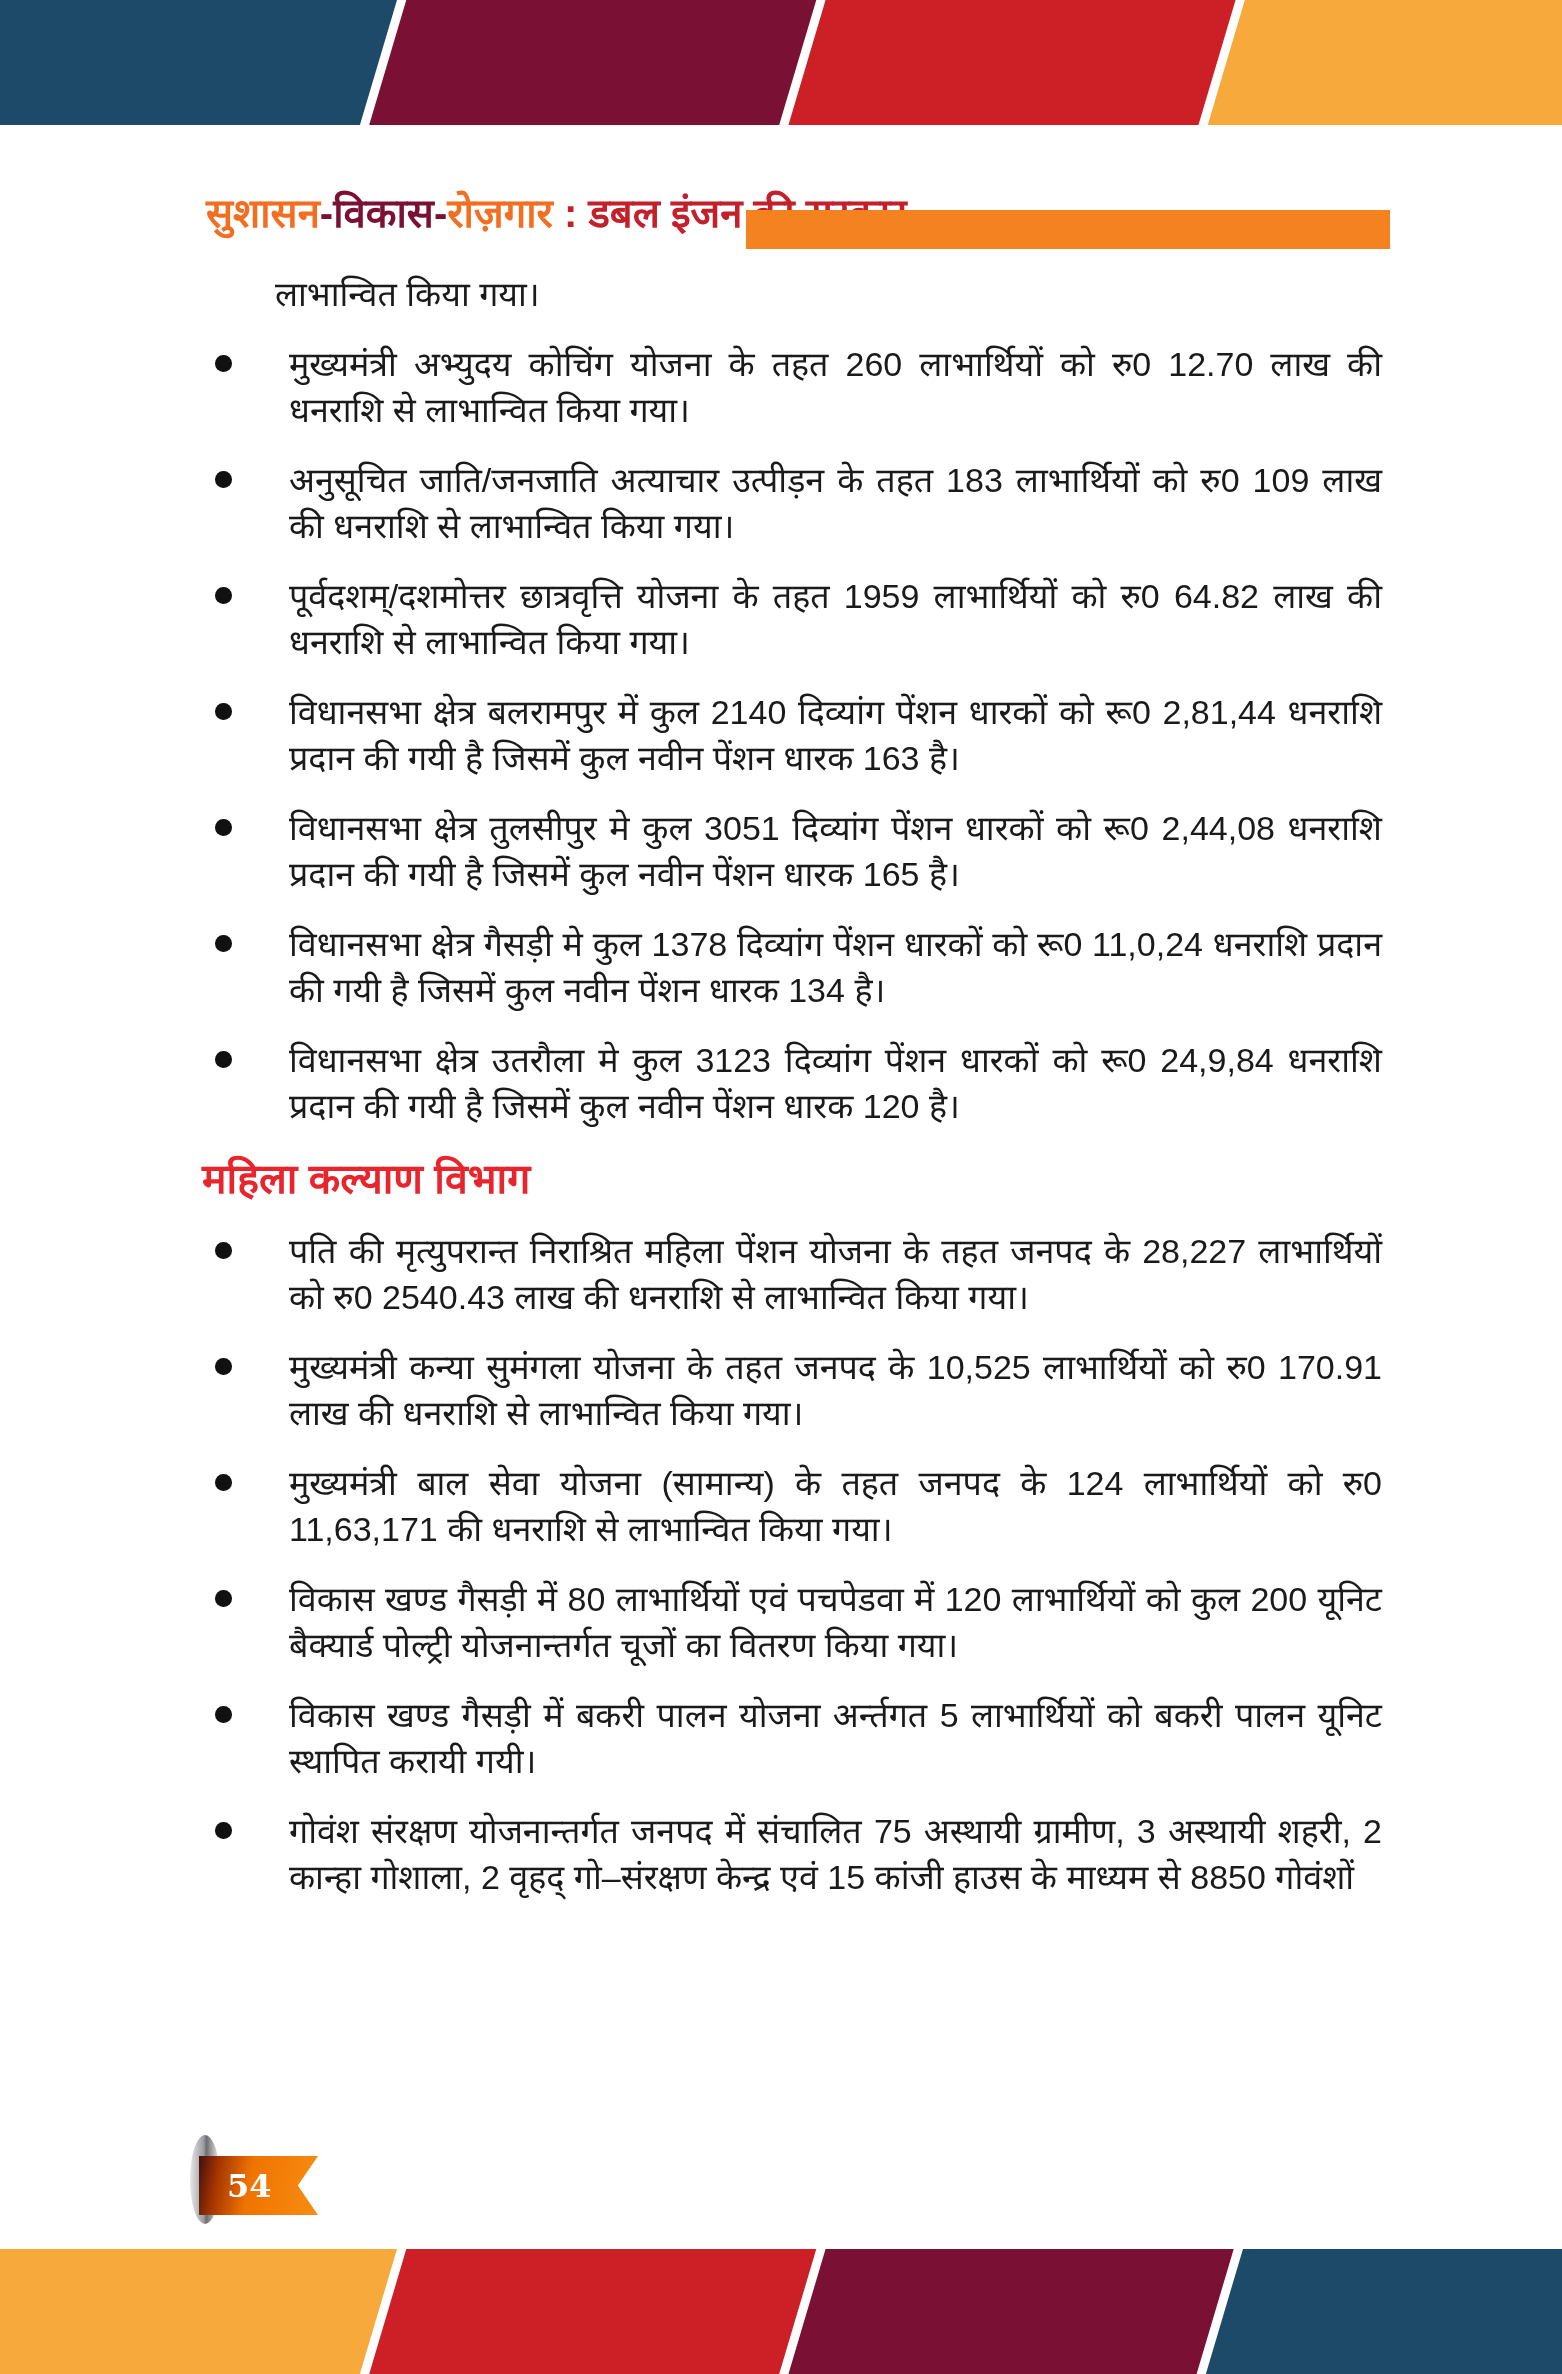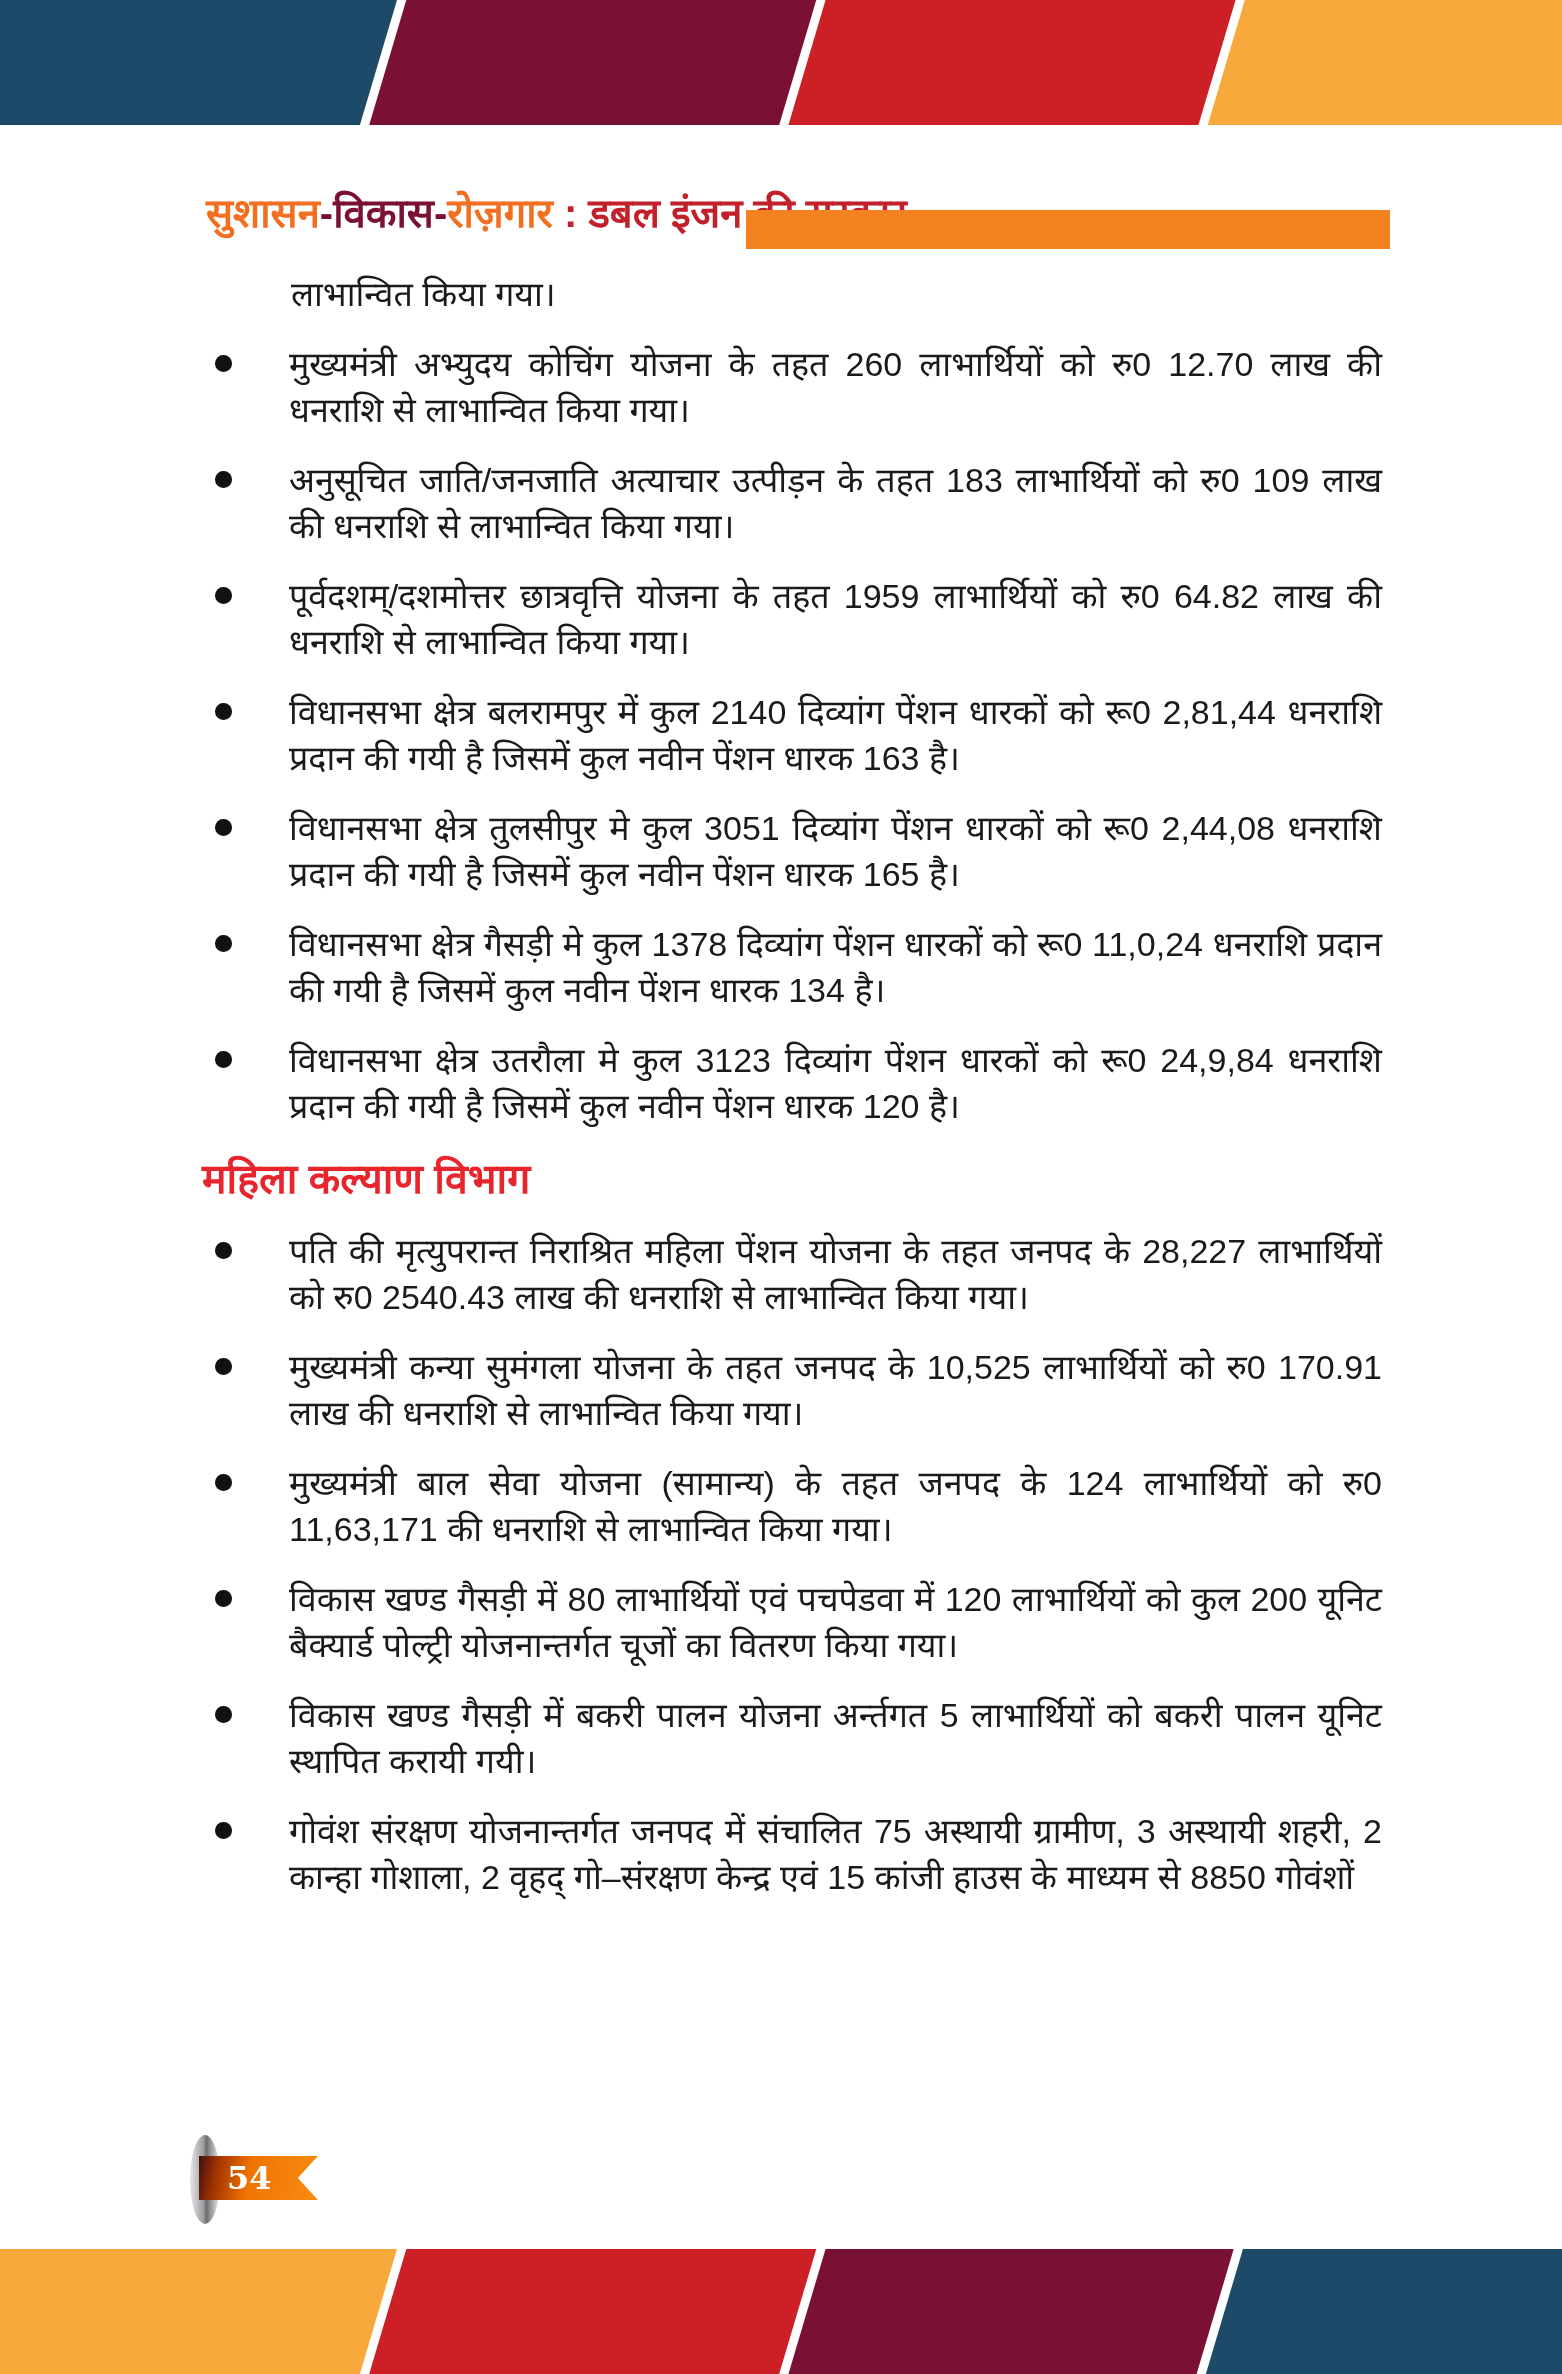--- a/index.html
+++ b/index.html
@@ -12,32 +12,32 @@
   .banner-bottom{top:2249px;}
 
   
   .page-title{position:absolute;left:206px;top:184px;margin:0;font-size:40px;line-height:59px;
     font-weight:bold;white-space:nowrap;letter-spacing:0px;}
   .header-bar{position:absolute;left:746px;top:210px;width:644px;height:39px;}
 
   
   .content{position:absolute;left:275px;top:271px;width:1121px;color:#1a1a1a;
     font-size:34px;line-height:46px;text-align:justify;}
-  .continuation{margin:0 0 24px 16px;}
+  .continuation{margin:0 0 24px 0;}
   .bullet{position:relative;margin:0 0 24px 0;}
   .bullet .dot{position:absolute;left:-60px;top:14px;width:16.7px;height:16.7px;border-radius:50%;
     background:#111;display:block;}
   .bullet p{margin:14px;}
   .section-heading{margin:27px 0 26px -73px;font-size:41px;line-height:46px;font-weight:bold;
     text-align:left;}
 
   
   .ribbon-fold{position:absolute;left:190px;top:2135px;width:30px;height:89px;border-radius:50%;
     background:linear-gradient(90deg,#e8e8e8 0%,#9d9da1 45%,#6e6e72 55%,#f4f4f4 100%);}
-  .page-ribbon{position:absolute;left:199px;top:2156px;width:119px;height:44px;
+  .page-ribbon{position:absolute;left:199px;top:2156px;width:119px;height:59px;
     background:linear-gradient(100deg,#431010 0%,#a33400 16%,#ef7300 42%,#f88d12 100%);
     -webkit-clip-path:polygon(0 0,100% 0,83% 50%,100% 100%,0 100%);
     clip-path:polygon(0 0,100% 0,83% 50%,100% 100%,0 100%);
     display:flex;align-items:center;justify-content:center;}
   .page-ribbon span{color:#ffffff;font-family:"DejaVu Serif","Liberation Serif",serif;
     font-weight:bold;font-size:32px;padding-right:18.6px;}
 </style>
 </head>
 <body>
 

